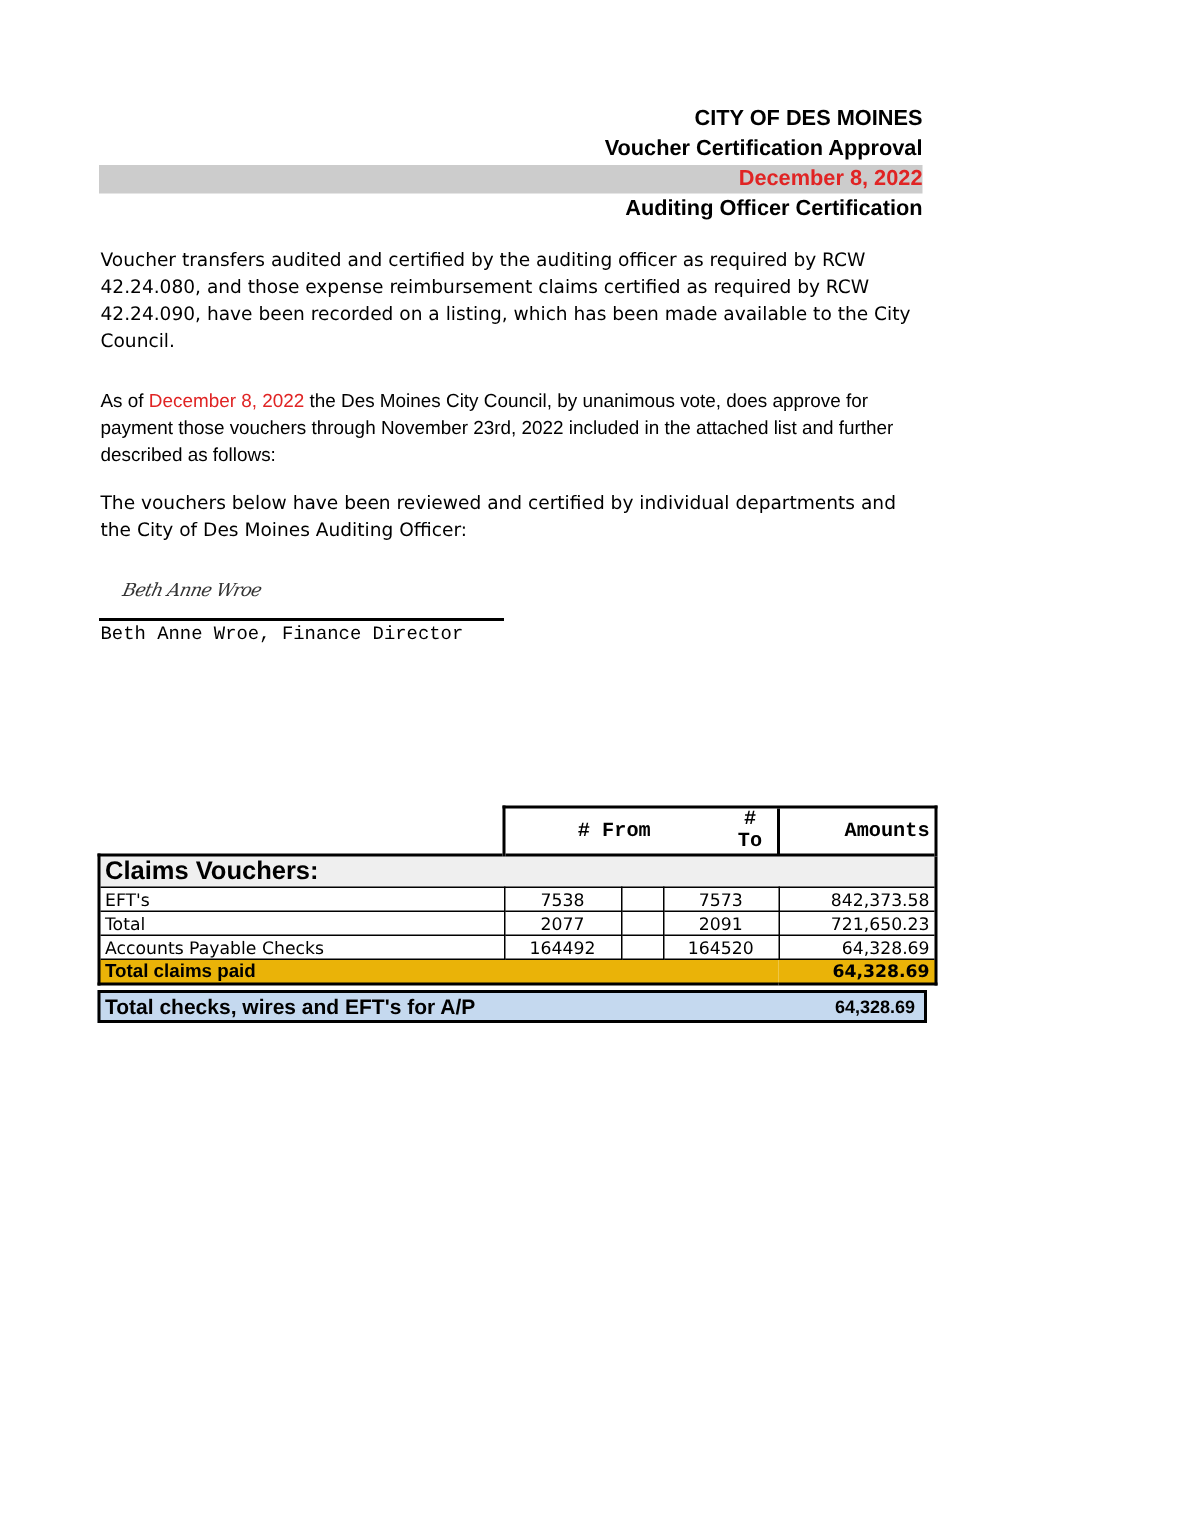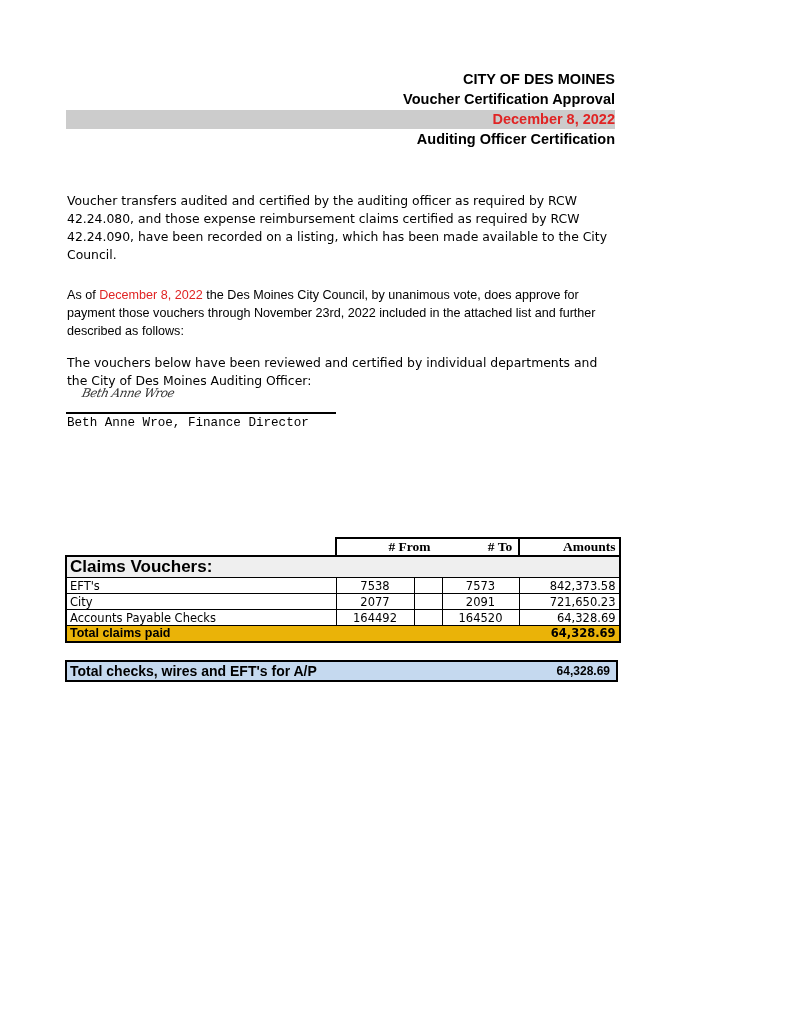--- a/index.html
+++ b/index.html
@@ -4,37 +4,37 @@
 <style>
   html, body { margin:0; padding:0; background:#ffffff; }
   body { width:791px; height:1024px; position:relative; overflow:hidden; color:#000; }
   .arial { font-family: "Liberation Sans", sans-serif; }
   .calibri { font-family: "DejaVu Sans", sans-serif; }
   .hdr { position:absolute; left:66px; width:549px; text-align:right; font-weight:bold; font-size:14.5px; }
   #h1 { top:71px; }
   #h2 { top:91px; }
   #h3 { top:110px; height:19px; background:#cccccc; color:#e02424; line-height:19px; }
   #h4 { top:131px; }
-  .para { position:absolute; left:67px; width:540px; font-size:12.4px; line-height:18px;margin-top:28px; }
+  .para { position:absolute; left:67px; width:540px; font-size:12.4px; line-height:18px; }
   #p1 { top:164px; }
   #p2 { top:258px; font-family:"Liberation Sans", sans-serif; font-size:12.6px; }
   #p3 { top:326px; }
   .red { color:#e02424; }
   #sig { position:absolute; left:82px; top:386px; font-family:"DejaVu Serif", serif; font-style:italic; font-size:12px; color:#333; letter-spacing:-0.5px; transform:skewX(-12deg); }
   #sigline { position:absolute; left:66px; top:412px; width:270px; height:0; border-top:2px solid #000; }
   #sigcap { position:absolute; left:67px; top:416px; font-size:12.6px; font-family:Liberation Mono, monospace; }
 
   table.claims { position:absolute; left:65px; top:537px; border-collapse:collapse; }
   table.claims td { padding:0 3px; height:16px; font-size:12px; box-sizing:border-box; }
   .col-label { width:270px; }
   .col-from { width:78px; }
   .col-gap { width:28px; }
   .col-to { width:77px; }
   .col-amt { width:96px; }
-  tr.head td.c { border-top:2px solid #000; font-family:Liberation Serif, serif; font-weight:bold; font-size:13.5px; text-align:center; height:18px;padding-left:43px; }
+  tr.head td.c { border-top:2px solid #000; font-family:Liberation Mono, monospace; font-weight:bold; font-size:13.5px; text-align:center; height:18px;padding-left:43px; }
   tr.sect td { background:#efefef; font-family:"Liberation Sans", sans-serif; font-weight:bold; font-size:17px; border-top:2px solid #000; border-bottom:1px solid #000; }
   tr.data td { border:1px solid #000; font-family:"DejaVu Sans", sans-serif; font-size:11.5px; }
   tr.data td.num { text-align:center; }
   tr.data td.amt { text-align:right; }
   tr.tot td { background:#eab308; font-family:"Liberation Sans", sans-serif; font-weight:bold; font-size:12.5px; border-bottom:2px solid #000; border-top:1px solid #000; }
   tr.tot td.amt { text-align:right; font-family:"DejaVu Sans", sans-serif; font-size:11.5px; }
   .bl { border-left:2px solid #000 !important; }
   .br { border-right:2px solid #000 !important; }
 
   #grand { position:absolute; left:65px; top:660px; width:549px; height:18px; background:#c5d9ef; border:2px solid #000000; box-sizing:content-box; font-family:"Liberation Sans", sans-serif; font-weight:bold; }
@@ -69,21 +69,21 @@
     <td class="bl br" colspan="5">Claims Vouchers:</td>
   </tr>
   <tr class="data">
     <td class="col-label bl">EFT's</td>
     <td class="num col-from">7538</td>
     <td class="col-gap"></td>
     <td class="num col-to">7573</td>
     <td class="amt col-amt br">842,373.58</td>
   </tr>
   <tr class="data">
-    <td class="col-label bl">City</td>
+    <td class="col-label bl">Total</td>
     <td class="num col-from">2077</td>
     <td class="col-gap"></td>
     <td class="num col-to">2091</td>
     <td class="amt col-amt br">721,650.23</td>
   </tr>
   <tr class="data">
     <td class="col-label bl">Accounts Payable Checks</td>
     <td class="num col-from">164492</td>
     <td class="col-gap"></td>
     <td class="num col-to">164520</td>

